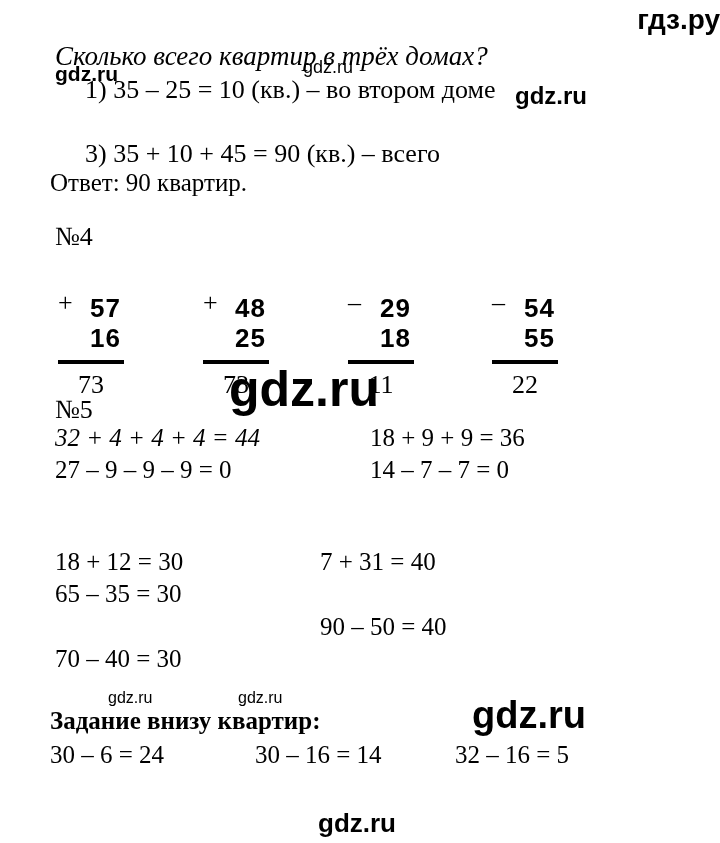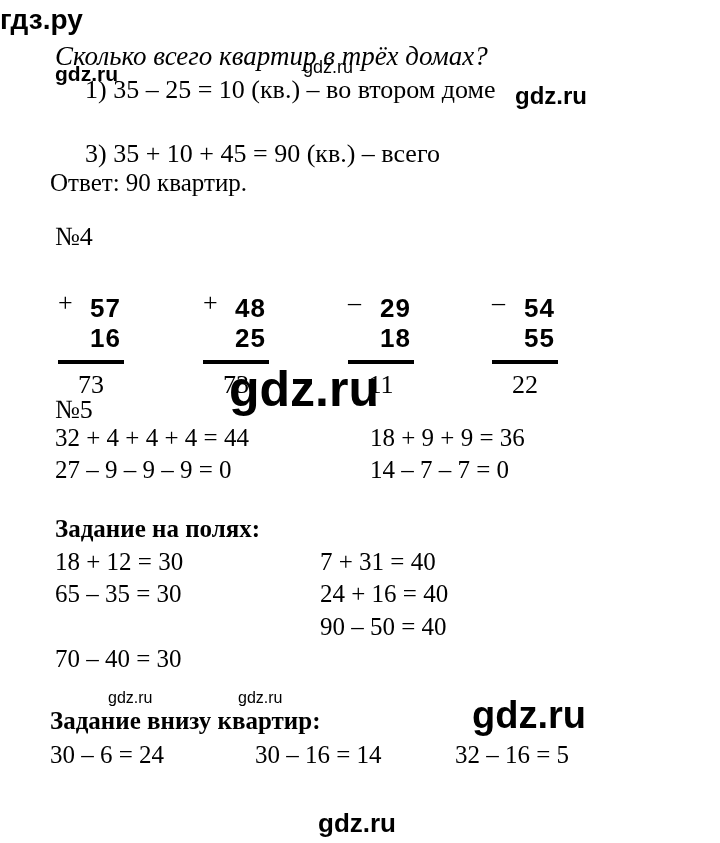--- a/index.html
+++ b/index.html
@@ -5,21 +5,21 @@
   * { margin:0; padding:0; box-sizing:border-box; }
   html,body { background:#fff; }
   body {
     width:720px; height:843px; position:relative; overflow:hidden;
     font-family:"Liberation Serif", serif; color:#000;
   }
   .page { position:absolute; inset:0; background:#ffffff; }
 
   
   .site-header {
-    position:absolute; top:6px; left:0; width:100%; text-align:left;
+    position:absolute; top:6px; left:0; width:100%; text-align:right;
     font-family:"Liberation Sans", sans-serif; font-weight:700; font-size:28px; line-height:1;
   }
 
   
   .question {
     position:absolute; top:43px; left:55px;
     font-style:italic; font-size:27px; line-height:1; white-space:nowrap;
   }
 
   
@@ -42,21 +42,21 @@
   .cp-nums {
     display:flex; flex-direction:column; align-items:flex-end;
     font-family:"Liberation Sans", sans-serif; font-weight:700;
     font-size:26px; line-height:30px; letter-spacing:1px;margin-top:40px;
   }
   .cp-rule { width:66px; height:4px; background:#000; margin-top:7px; }
   .cp-result { width:66px; text-align:center; font-size:26px; margin-top:6px; }
 
   
   .eq { position:absolute; font-size:25px; line-height:1; white-space:nowrap; }
-  .t5-r1-l { top:425px; left:55px; }  .t5-r1-r { top:425px; left:370px; }
+  .t5-r1-l { top:425px; left:55px;font-style:italic; }  .t5-r1-r { top:425px; left:370px; }
   .t5-r2-l { top:457px; left:55px; }  .t5-r2-r { top:457px; left:370px; }
 
   .section-title { position:absolute; font-weight:700; font-size:25px; line-height:1; white-space:nowrap; }
   .margin-title { left:55px; top:516px; }
   .mt-r1-l { top:549px; left:55px; }  .mt-r1-r { top:549px; left:320px; }
   .mt-r2-l { top:581px; left:55px; }  .mt-r2-r { top:581px; left:320px; }
   .mt-r3-l { top:614px; left:55px; }  .mt-r3-r { top:614px; left:320px; }
   .mt-r4-l { top:646px; left:55px; }
 
   .bottom-title { left:50px; top:708px; }
@@ -148,25 +148,23 @@
     <div class="cp-rule"></div>
     <div class="cp-result">22</div>
   </div>
 
   <div class="task-label task5-label">№5</div>
   <div class="eq t5-r1-l">32 + 4 + 4 + 4 = 44</div>
   <div class="eq t5-r1-r">18 + 9 + 9 = 36</div>
   <div class="eq t5-r2-l">27 – 9 – 9 – 9 = 0</div>
   <div class="eq t5-r2-r">14 – 7 – 7 = 0</div>
 
-  <div class="section-title margin-title">Задание на полях:</div>
   <div class="eq mt-r1-l">18 + 12 = 30</div>
   <div class="eq mt-r1-r">7 + 31 = 40</div>
   <div class="eq mt-r2-l">65 – 35 = 30</div>
-  <div class="eq mt-r2-r">24 + 16 = 40</div>
   <div class="eq mt-r3-r">90 – 50 = 40</div>
   <div class="eq mt-r4-l">70 – 40 = 30</div>
 
   <div class="section-title bottom-title">Задание внизу квартир:</div>
   <div class="eq bt-e1">30 – 6 = 24</div>
   <div class="eq bt-e2">30 – 16 = 14</div>
   <div class="eq bt-e3">32 – 16 = 5</div>
 
 </div>
 

